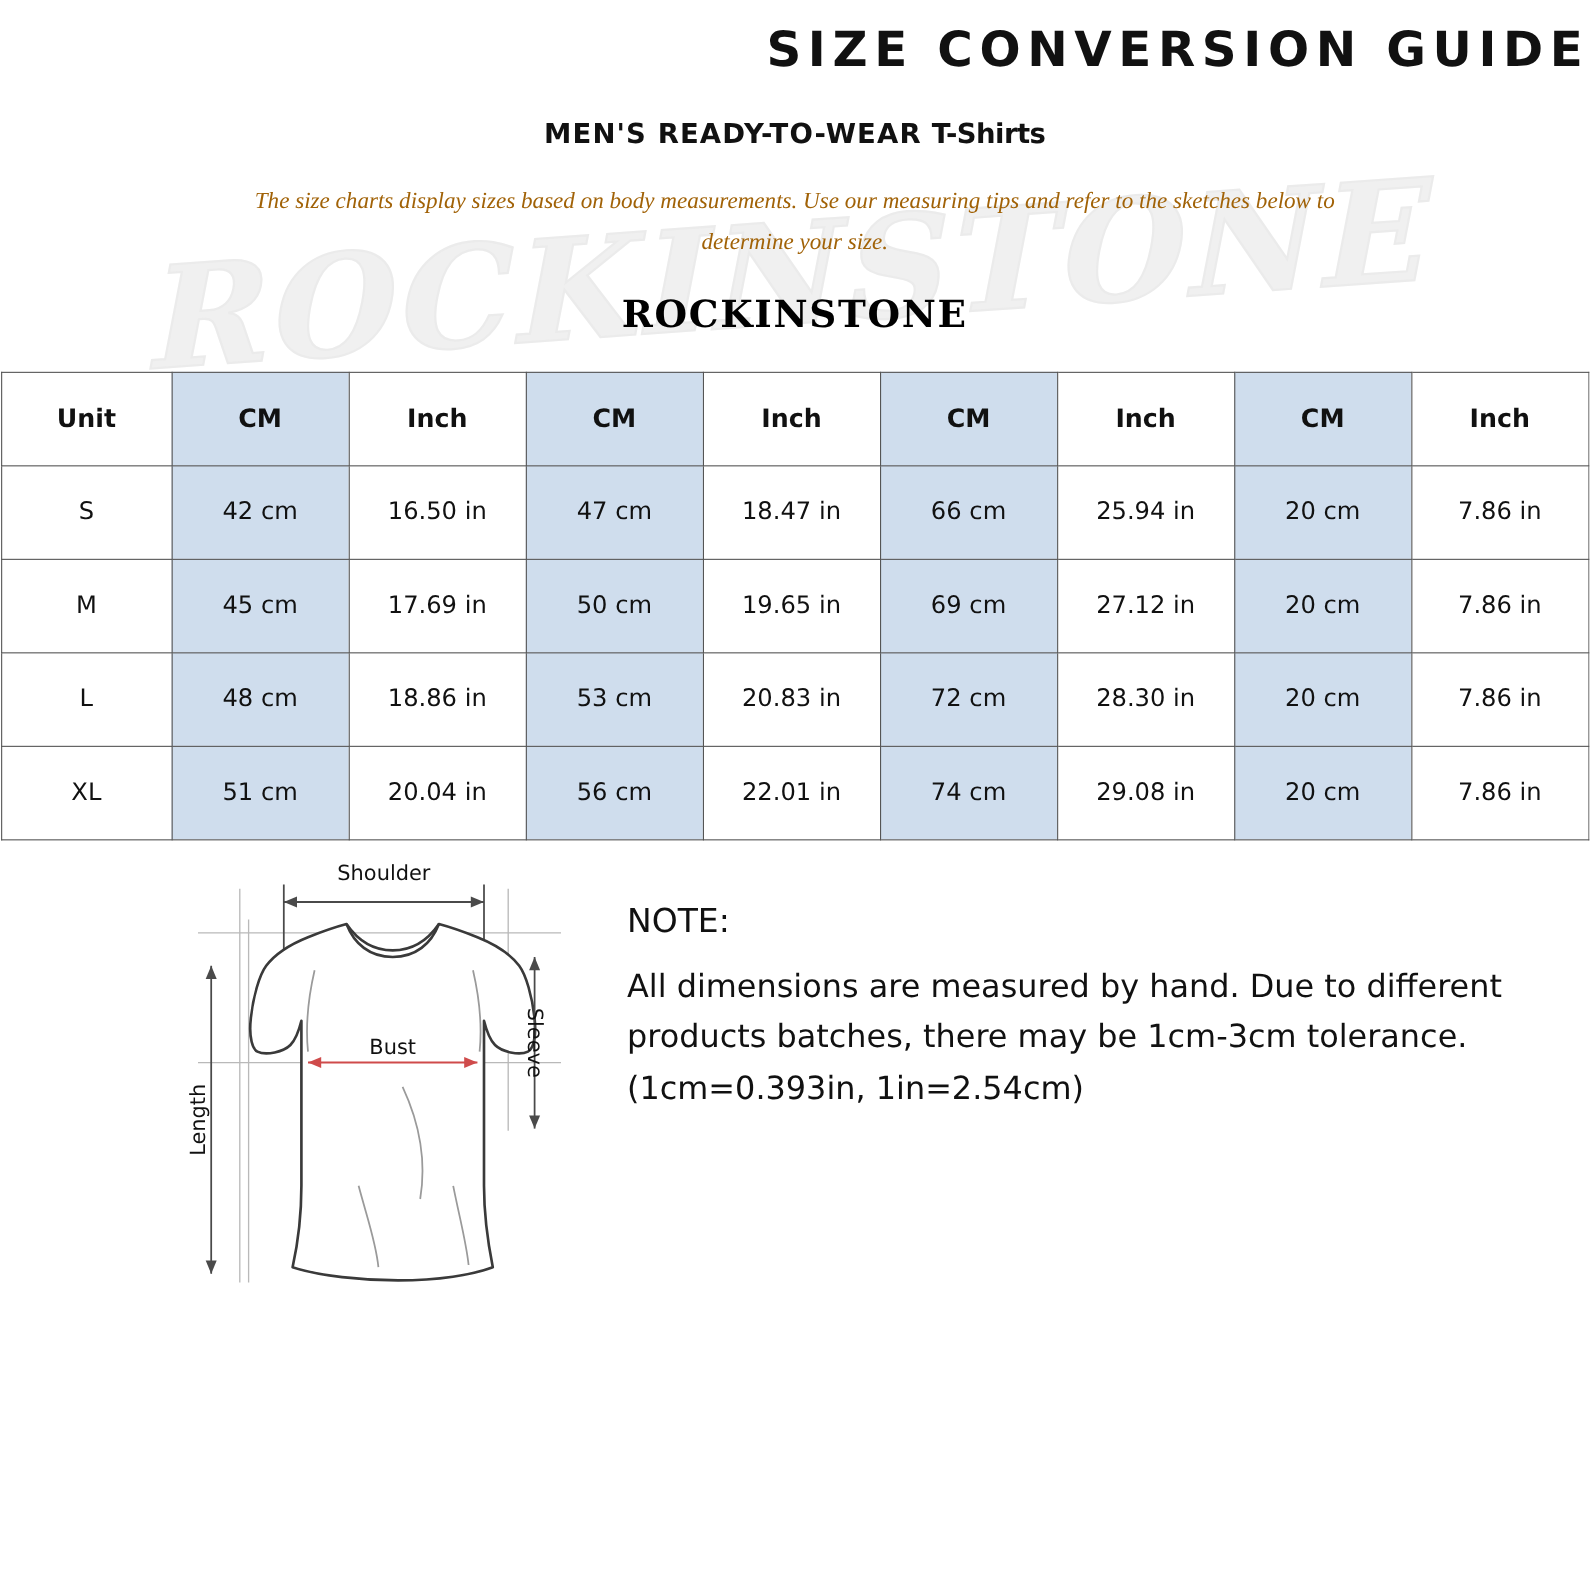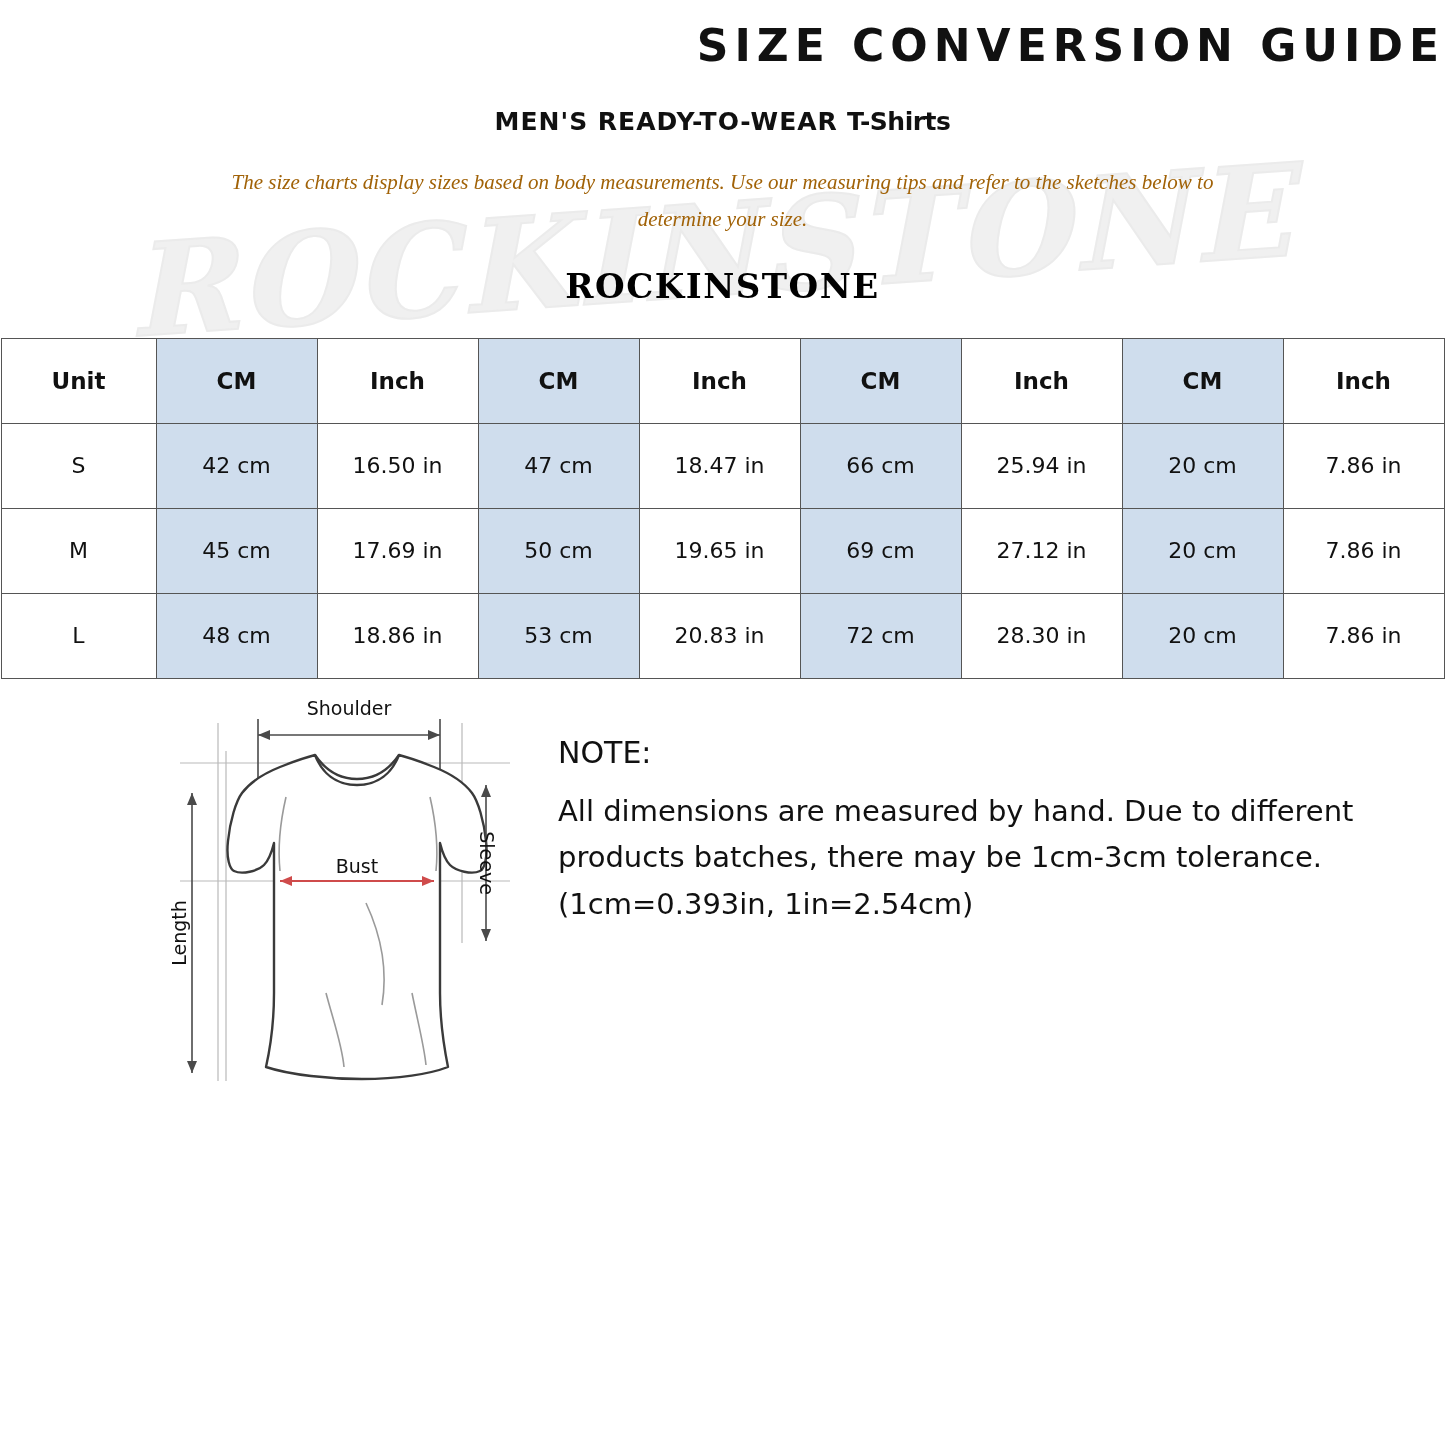--- a/index.html
+++ b/index.html
@@ -110,21 +110,21 @@
     margin-top: 14px;
     display: flex;
     align-items: flex-start;
   }
   #sketch {
     width: 420px;
     margin-left: 130px;
     flex: none;
   }
   #note {
-    margin-left: 8px;
+    margin-left: 20px;
     flex: 1;
     padding-top: 42px;
     padding-right: 60px;
   }
   #note-title {
     font-size: 30px;
     font-weight: normal;
     color: #111;
     margin-bottom: 18px;
   }
@@ -202,20 +202,31 @@
         <td class="plain">7.86  in</td>
       </tr>
       <tr>
         <td class="plain">L</td>
         <td class="hl">48 cm</td>
         <td class="plain">18.86  in</td>
         <td class="hl">53 cm</td>
         <td class="plain">20.83  in</td>
         <td class="hl">72 cm</td>
         <td class="plain">28.30  in</td>
+        <td class="hl">20 cm</td>
+        <td class="plain">7.86  in</td>
+      </tr>
+      <tr>
+        <td class="plain">XL</td>
+        <td class="hl">51 cm</td>
+        <td class="plain">20.04  in</td>
+        <td class="hl">56 cm</td>
+        <td class="plain">22.01  in</td>
+        <td class="hl">74 cm</td>
+        <td class="plain">29.08  in</td>
         <td class="hl">20 cm</td>
         <td class="plain">7.86  in</td>
       </tr>
     </tbody>
   </table>
 
   <div id="bottom">
 
     <div id="sketch">
       <svg width="420" height="390" viewBox="0 0 420 390" xmlns="http://www.w3.org/2000/svg">

